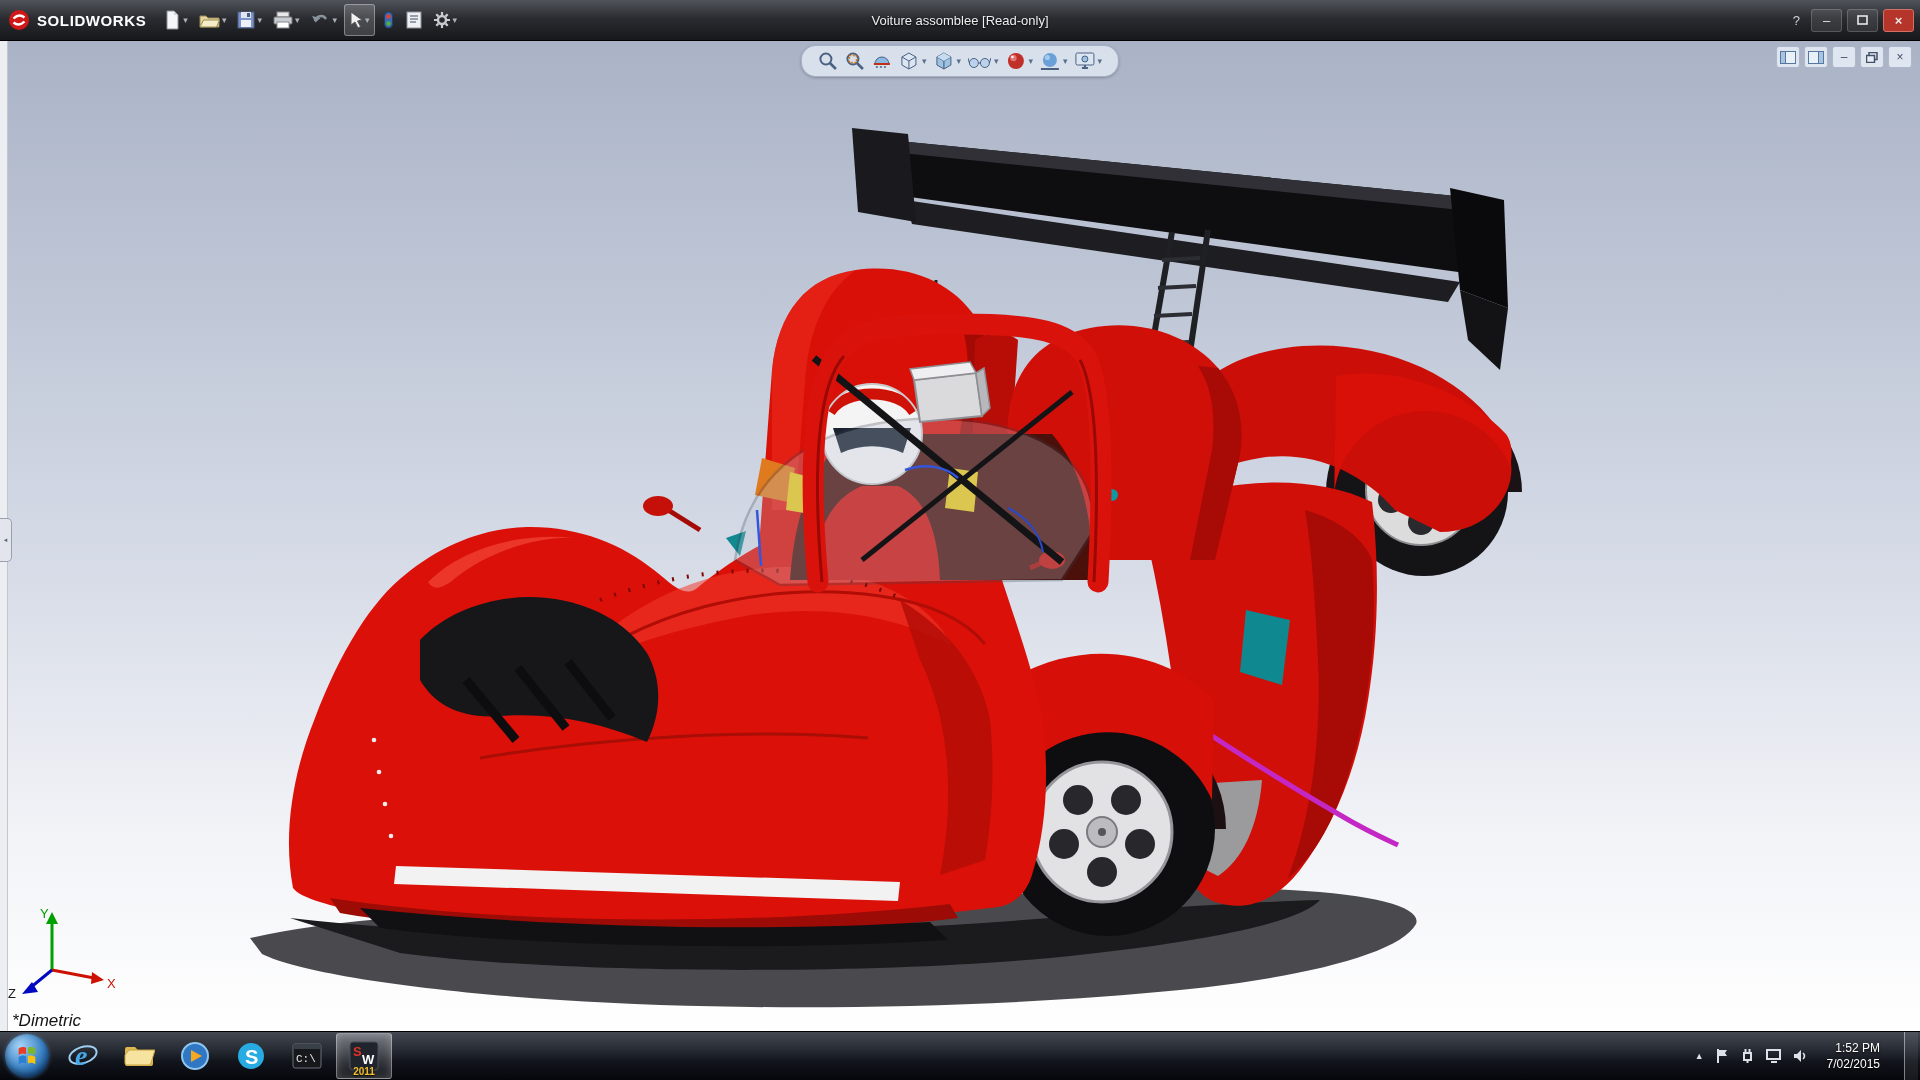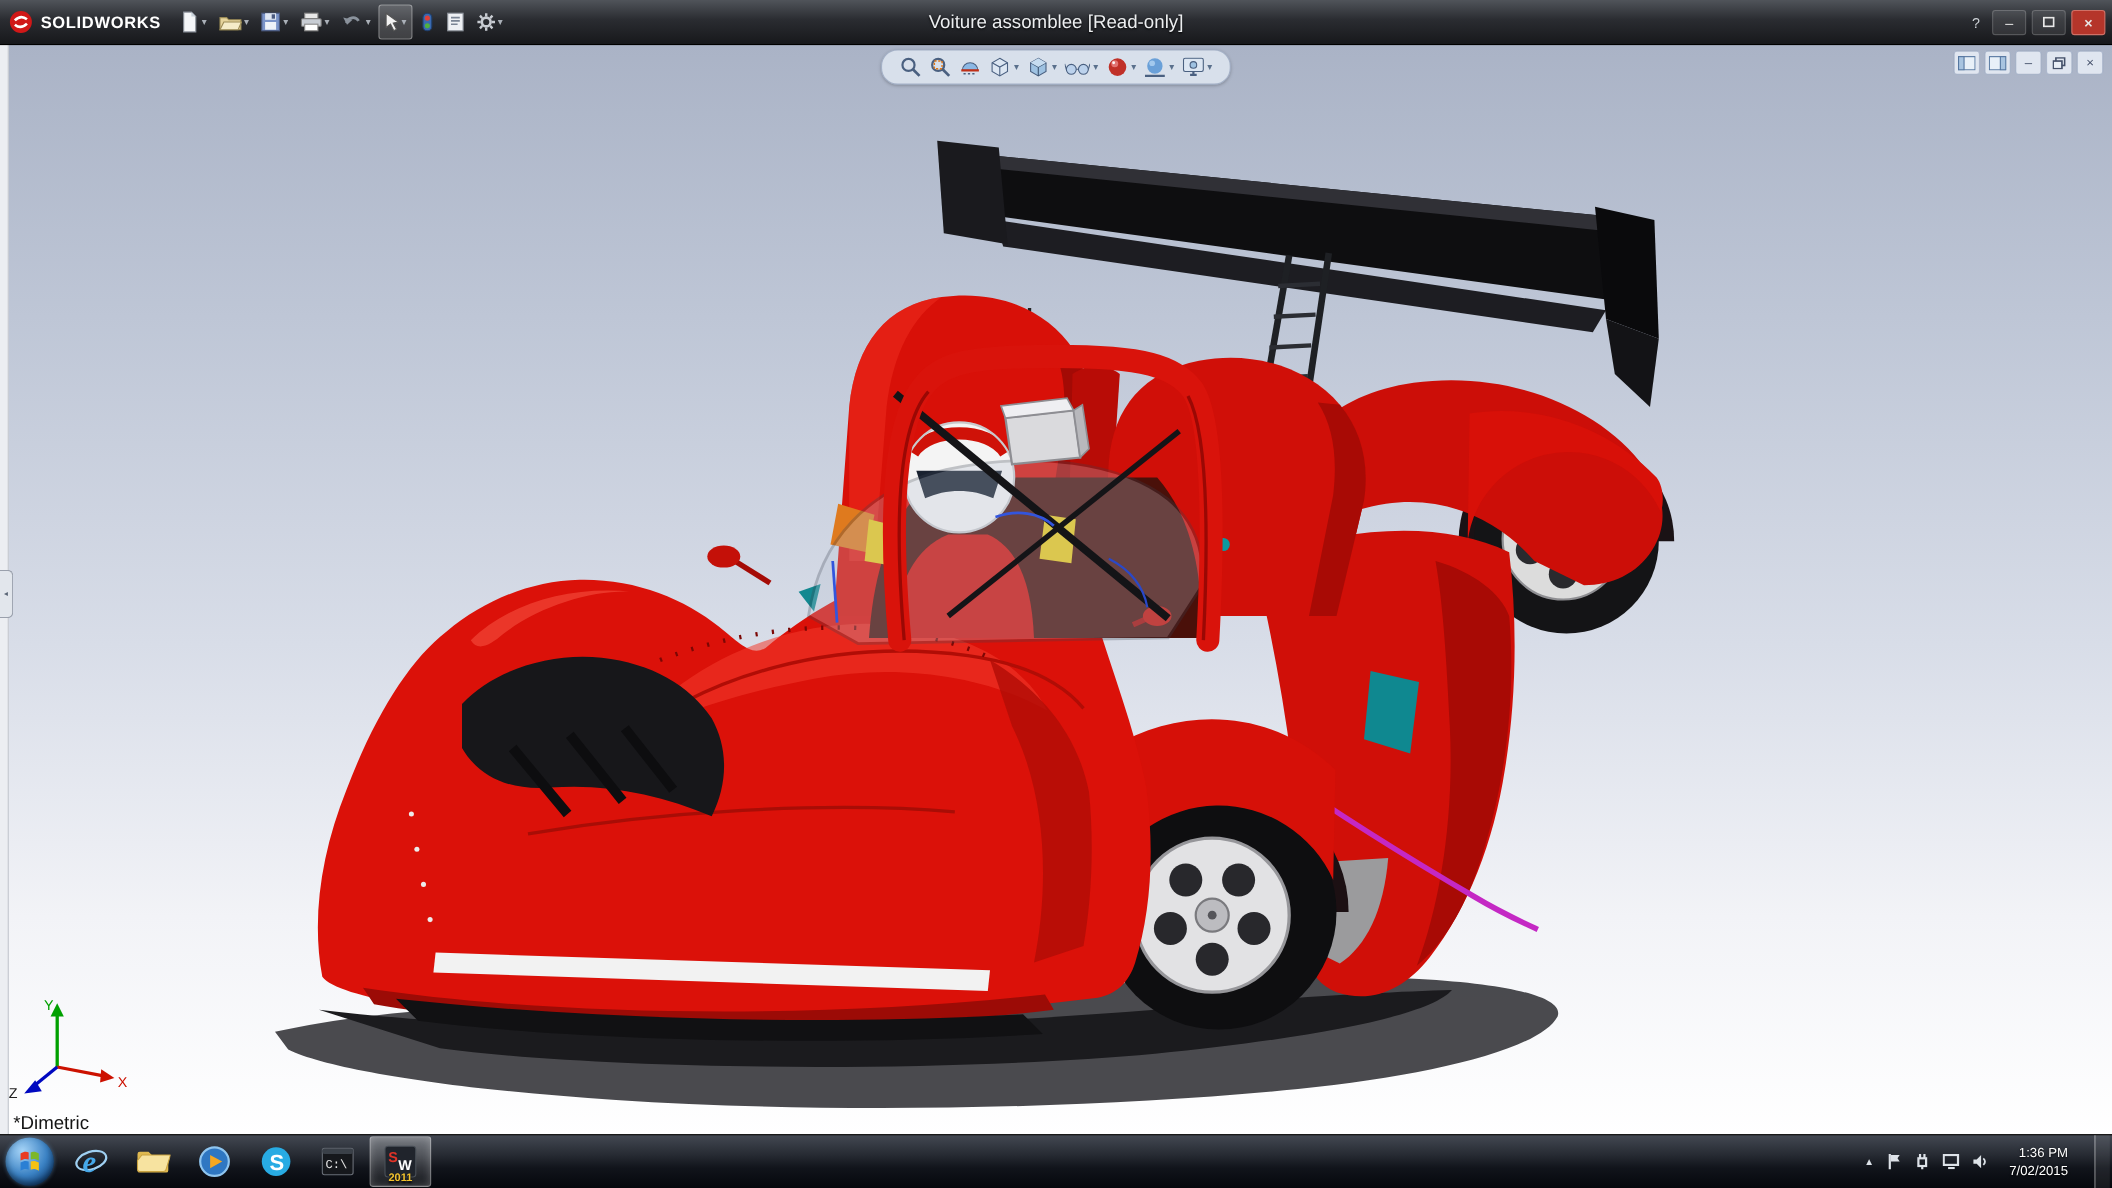--- a/index.html
+++ b/index.html
@@ -10,21 +10,21 @@
   .titlebar{position:absolute;top:0;left:0;right:0;height:40px;z-index:20;
     background:linear-gradient(#50545a,#2a2c31 45%,#17181b);
     display:flex;align-items:center;border-bottom:1px solid #000;}
   .logo{display:flex;align-items:center;gap:7px;padding:0 14px 0 8px;}
   .logo-text{color:#fff;font-weight:bold;font-size:15px;letter-spacing:.6px;}
   .qat{display:flex;align-items:center;gap:3px;}
   .qat-btn{display:flex;align-items:center;height:30px;padding:0 4px;border-radius:3px;}
   .qat-btn.tool-active{background:rgba(255,255,255,.16);border:1px solid rgba(255,255,255,.35);}
   .dd{font-size:9px;color:#aab0b8;margin-left:2px;}
   .title-text{position:absolute;left:50%;transform:translateX(-50%);
-    color:#eceef0;font-size:17px;white-space:nowrap;text-shadow:0 1px 2px #000;text-align:center;}
+    color:#eceef0;font-size:13px;white-space:nowrap;text-shadow:0 1px 2px #000;text-align:center;}
   .win-controls{margin-left:auto;display:flex;align-items:center;gap:5px;padding-right:6px;}
   .win-btn{min-width:29px;height:21px;display:flex;align-items:center;justify-content:center;
     color:#e8e8e8;font-size:13px;line-height:1;border-radius:3px;
     background:rgba(255,255,255,.09);border:1px solid rgba(255,255,255,.18);}
   .win-btn.close{background:#b5352a;border-color:#d07066;font-weight:bold;}
   .help-btn{color:#cfd3d8;font-size:13px;margin-right:6px;}
 
   
   .viewport{position:absolute;top:40px;left:0;right:0;bottom:48px;overflow:hidden;
     background:linear-gradient(180deg,#aab3c6 0%,#bec6d6 25%,#d8dde8 55%,#f2f3f7 80%,#ffffff 100%);}
@@ -41,21 +41,21 @@
     display:flex;align-items:center;gap:7px;padding:0 16px;
     background:rgba(226,233,243,.82);border:1px solid rgba(135,150,178,.65);
     border-radius:15px;box-shadow:0 1px 3px rgba(0,0,0,.25);}
   .hud-btn{display:flex;align-items:center;gap:1px;}
 
   .doc-controls{position:absolute;top:6px;right:8px;display:flex;align-items:center;gap:4px;}
   .doc-btn{min-width:22px;height:20px;display:flex;align-items:center;justify-content:center;
     border-radius:3px;background:rgba(238,243,250,.8);border:1px solid rgba(130,146,175,.55);
     color:#44506a;font-size:12px;line-height:1;}
 
-  .orientation-label{position:absolute;left:12px;bottom:1px;font-size:17px;color:#131313;}
+  .orientation-label{position:absolute;left:12px;bottom:1px;font-size:17px;color:#131313;font-style:italic;}
 
   
   .taskbar{position:absolute;bottom:0;left:0;right:0;height:48px;z-index:20;
     background:linear-gradient(#434852,#262a32 38%,#11141b 62%,#05070c);
     display:flex;align-items:center;border-top:1px solid #000;}
   .start-orb{width:44px;height:44px;margin:0 6px 0 5px;border-radius:50%;
     display:flex;align-items:center;justify-content:center;
     background:radial-gradient(circle at 35% 28%,#a6d4f7,#3b82c4 52%,#0b3a72 88%);
     box-shadow:inset 0 -3px 6px rgba(0,0,0,.45),0 0 4px rgba(120,190,255,.4);}
   .task-btn{width:54px;height:44px;margin:0 1px;display:flex;align-items:center;
@@ -481,18 +481,18 @@
           <path d="M5 13 h6" stroke="#dde2e8" stroke-width="2"></path>
         </svg>
     </span>
     <span class="tray-glyph">
       <svg width="15" height="14">
           <path d="M1 5 h3 l4 -4 v12 l-4 -4 h-3 Z" fill="#dde2e8"></path>
           <path d="M10 4 q3 3 0 6" stroke="#dde2e8" fill="none" stroke-width="1.6"></path>
         </svg>
     </span>
     <div class="clock">
-      <div>1:36 PM</div>
+      <div>1:52 PM</div>
       <div>7/02/2015</div>
     </div>
     <div class="show-desktop"></div>
   </div>
 </div>
 
 </body></html>

